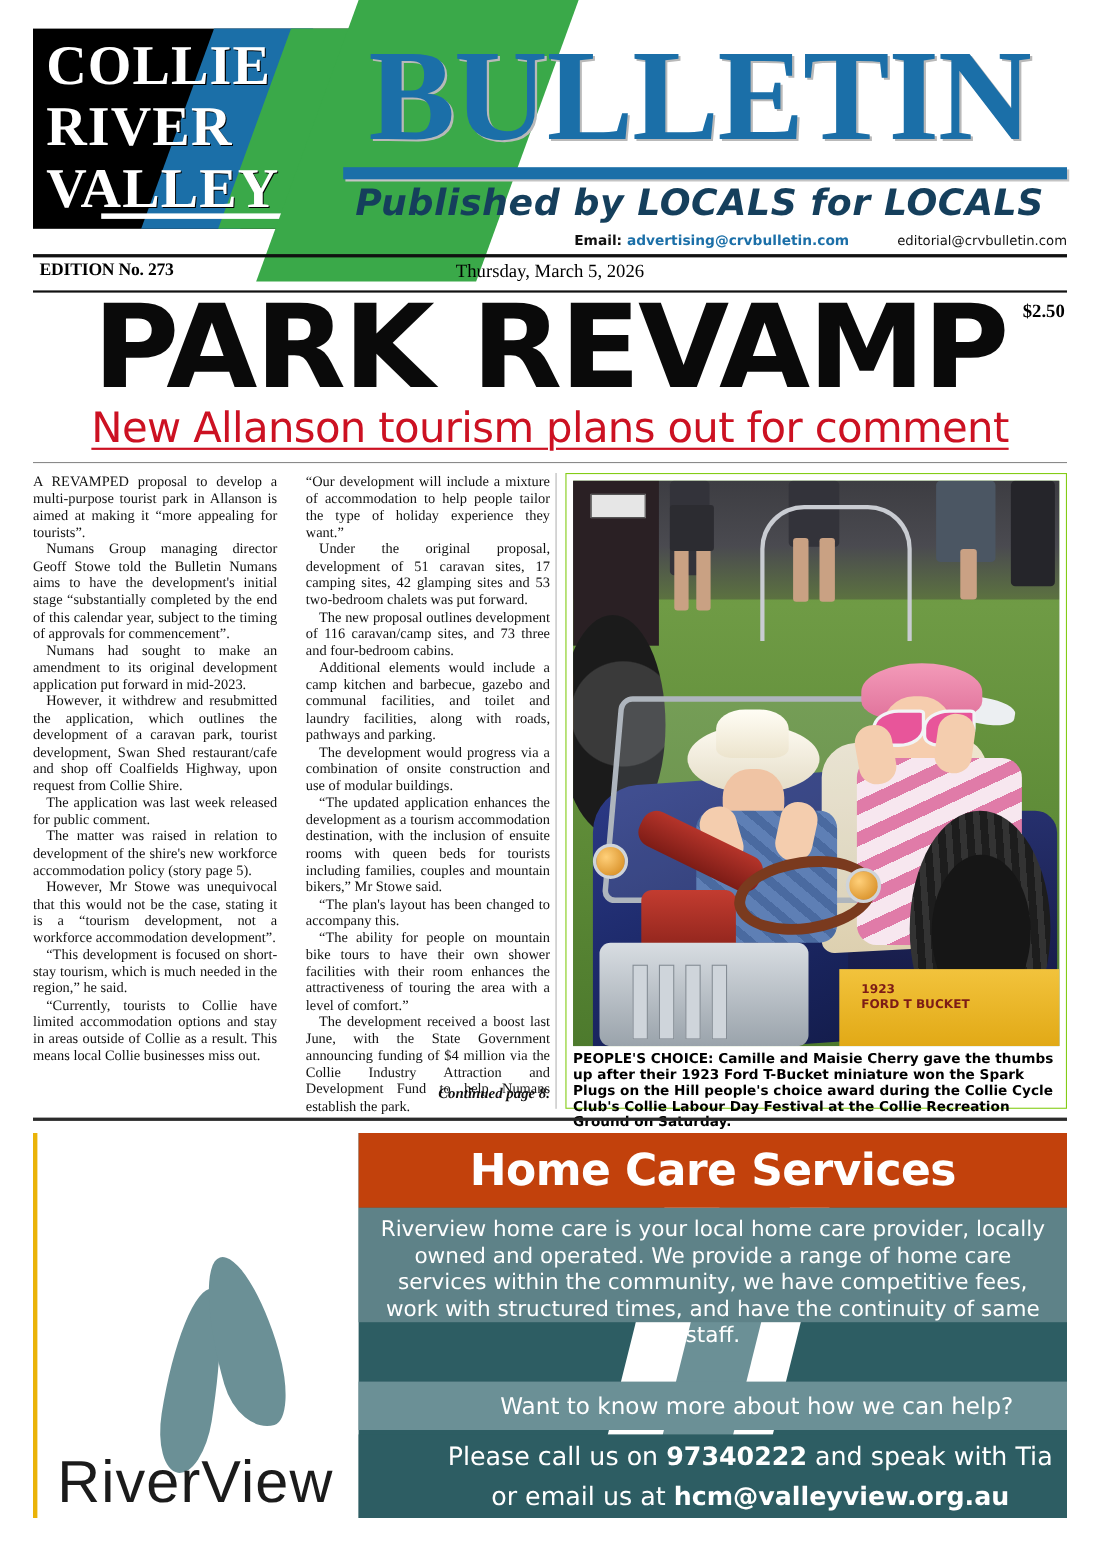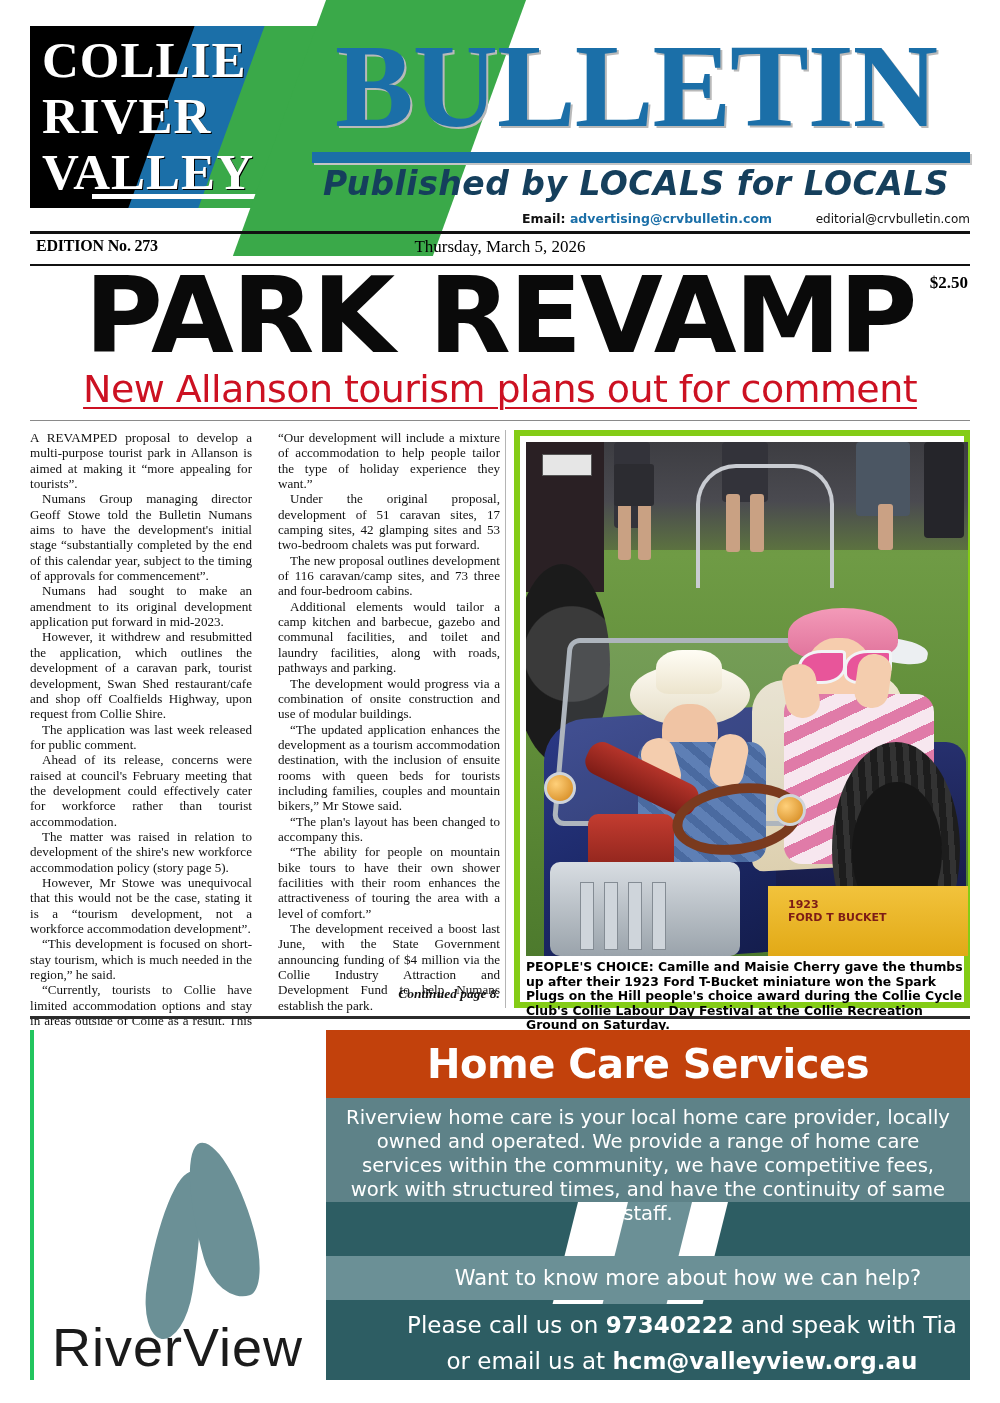--- a/index.html
+++ b/index.html
@@ -103,21 +103,21 @@
   .contd{
     position:absolute;left:248px;top:556px;width:222px;text-align:right;
     font-family:"Liberation Serif",serif;font-style:italic;font-weight:bold;
     font-size:13.5px;color:#111;
   }
   .col-divider{position:absolute;left:505px;top:430px;width:1px;height:578px;background:#b5b5b5;}
 
   
   .photobox{
     position:absolute;left:514px;top:430px;width:456px;height:578px;
-    border:6px solid #84cc16;box-sizing:border-box;background:#fff;
+    border:1px solid #84cc16;box-sizing:border-box;background:#fff;
   }
   .photo{
     position:absolute;left:6px;top:6px;width:442px;height:514px;overflow:hidden;
     background:#4e7d2d;
   }
   .caption{
     position:absolute;left:6px;top:524px;width:442px;
     font-family:"DejaVu Sans",sans-serif;font-weight:bold;font-size:12.4px;
     line-height:14.6px;color:#000;
   }
@@ -187,21 +187,21 @@
   .yellowsign{position:absolute;left:242px;top:444px;width:206px;height:76px;
     background:linear-gradient(180deg,#f2c33c,#e0a713);}
   .signtext{position:absolute;left:262px;top:456px;width:180px;
     font-family:"DejaVu Sans",sans-serif;font-weight:bold;font-size:11px;color:#7d1c16;}
   .crowdperson{position:absolute;background:#33333a;border-radius:4px;}
 
   
   .ad-rule{position:absolute;left:30px;top:1016px;width:940px;height:3px;background:#2b2b2b;}
   .ad{position:absolute;left:30px;top:1030px;width:940px;height:350px;overflow:hidden;background:#fff;}
   .ad-left{position:absolute;left:0;top:0;width:330px;height:350px;background:#fff;
-    border-left:4px solid #22c55e;}
+    border-left:4px solid #eab308;}
   .ad-right{position:absolute;left:296px;top:0;width:644px;height:350px;background:#2d5d63;}
   .ad-diag{position:absolute;left:250px;top:-40px;width:150px;height:440px;background:#fff;
     transform:skewX(-14deg);}
   .ad-diag2{position:absolute;left:300px;top:-40px;width:64px;height:440px;background:#6b9096;
     transform:skewX(-14deg);}
   .ad-title{position:absolute;left:296px;top:0;width:644px;height:68px;background:#c2410c;}
   .ad-title span{display:block;width:644px;text-align:center;line-height:68px;
     font-family:"DejaVu Sans",sans-serif;font-weight:bold;font-size:40px;color:#fff;
     letter-spacing:-0.5px;}
   .ad-body{position:absolute;left:296px;top:68px;width:644px;height:104px;background:#5e8288;}
@@ -269,31 +269,30 @@
   <div class="subhead">New Allanson tourism plans out for comment</div>
   <div class="rule-under-head"></div>
 
   <div class="story">
     <div class="col col1">
       <p class="first">A REVAMPED proposal to develop a multi-purpose tourist park in Allanson is aimed at making it “more appealing for tourists”.</p>
       <p>Numans Group managing director Geoff Stowe told the Bulletin Numans aims to have the development's initial stage “substantially completed by the end of this calendar year, subject to the timing of approvals for commencement”.</p>
       <p>Numans had sought to make an amendment to its original development application put forward in mid-2023.</p>
       <p>However, it withdrew and resubmitted the application, which outlines the development of a caravan park, tourist development, Swan Shed restaurant/cafe and shop off Coalfields Highway, upon request from Collie Shire.</p>
       <p>The application was last week released for public comment.</p>
-      <p>Ahead of its release, concerns were raised at council's February meeting that the development could effectively cater for workforce rather than tourist accommodation.</p>
       <p>The matter was raised in relation to development of the shire's new workforce accommodation policy (story page 5).</p>
       <p>However, Mr Stowe was unequivocal that this would not be the case, stating it is a “tourism development, not a workforce accommodation development”.</p>
       <p>“This development is focused on short-stay tourism, which is much needed in the region,” he said.</p>
       <p>“Currently, tourists to Collie have limited accommodation options and stay in areas outside of Collie as a result. This means local Collie businesses miss out.</p>
     </div>
     <div class="col col2">
       <p class="first">“Our development will include a mixture of accommodation to help people tailor the type of holiday experience they want.”</p>
       <p>Under the original proposal, development of 51 caravan sites, 17 camping sites, 42 glamping sites and 53 two-bedroom chalets was put forward.</p>
       <p>The new proposal outlines development of 116 caravan/camp sites, and 73 three and four-bedroom cabins.</p>
-      <p>Additional elements would tailor a camp kitchen and barbecue, gazebo and communal facilities, and toilet and laundry facilities, along with roads, pathways and parking.</p>
+      <p>Additional elements would include a camp kitchen and barbecue, gazebo and communal facilities, and toilet and laundry facilities, along with roads, pathways and parking.</p>
       <p>The development would progress via a combination of onsite construction and use of modular buildings.</p>
       <p>“The updated application enhances the development as a tourism accommodation destination, with the inclusion of ensuite rooms with queen beds for tourists including families, couples and mountain bikers,” Mr Stowe said.</p>
       <p>“The plan's layout has been changed to accompany this.</p>
       <p>“The ability for people on mountain bike tours to have their own shower facilities with their room enhances the attractiveness of touring the area with a level of comfort.”</p>
       <p>The development received a boost last June, with the State Government announcing funding of $4 million via the Collie Industry Attraction and Development Fund to help Numans establish the park.</p>
     </div>
     <div class="contd">Continued page 8.</div>
   </div>
   <div class="col-divider"></div>
 

